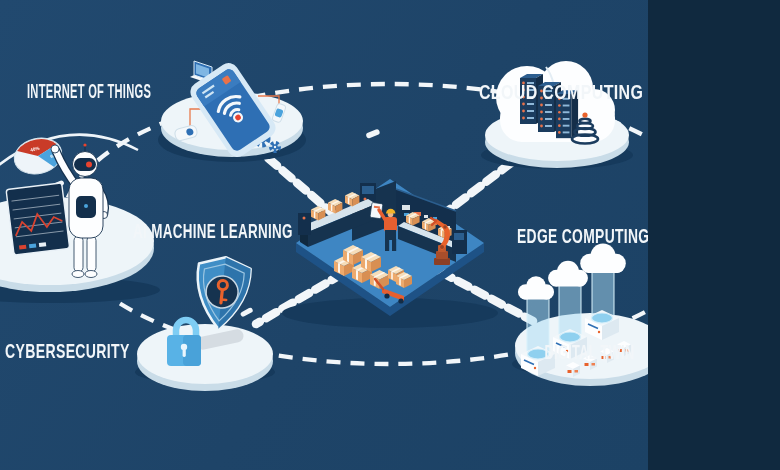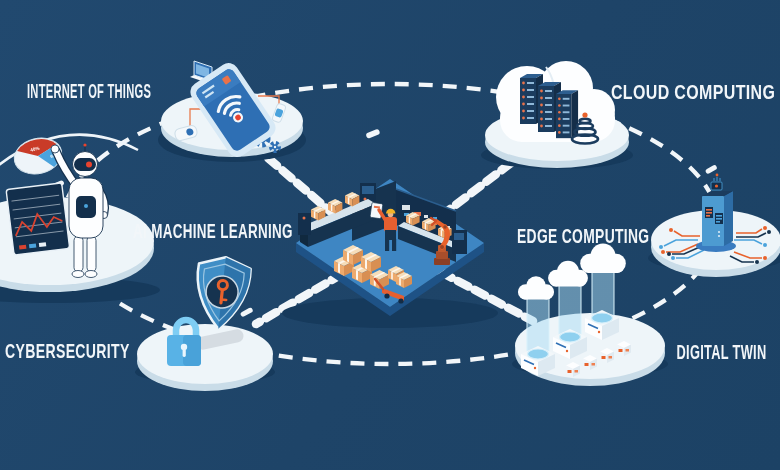--- a/index.html
+++ b/index.html
@@ -1,17 +1,17 @@
 <!DOCTYPE html>
 <html><head>
 <meta charset="utf-8">
 <style>
   html,body{margin:0;padding:0;background:#10293f;}
   .stage{
-    position:relative;width:780px;height:470px;overflow:hidden;
+    position:relative;width:648px;height:470px;overflow:hidden;
     background:linear-gradient(125deg,#21496f 0%,#1e4468 55%,#1c4265 100%);
     font-family:"Liberation Sans",sans-serif;
     text-align:right;
   }
   .art{position:absolute;left:0;top:0;}
   .lbl{
     position:absolute;color:#f2f6f9;font:700 21px "Liberation Sans",sans-serif;
     letter-spacing:.5px;line-height:1;white-space:nowrap;
     transform:scaleX(var(--sx,.65));transform-origin:left center;
   }

